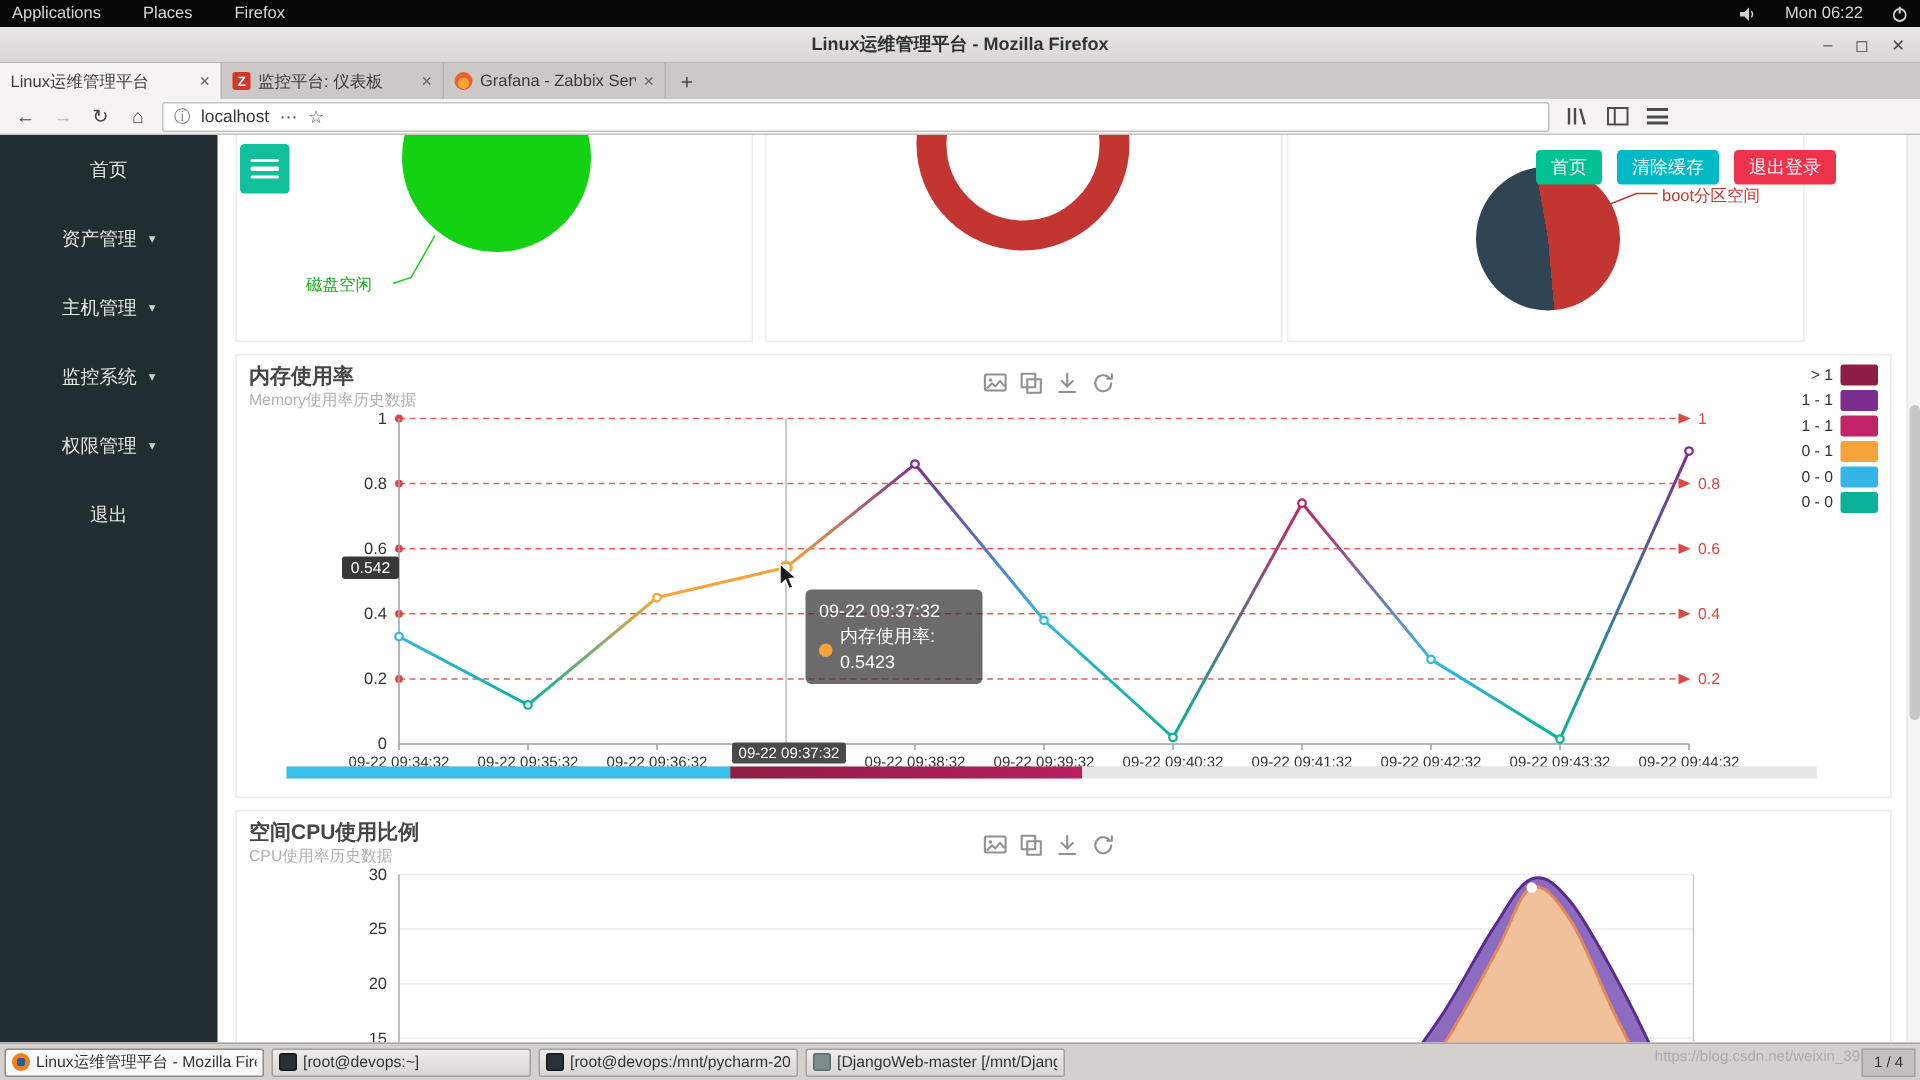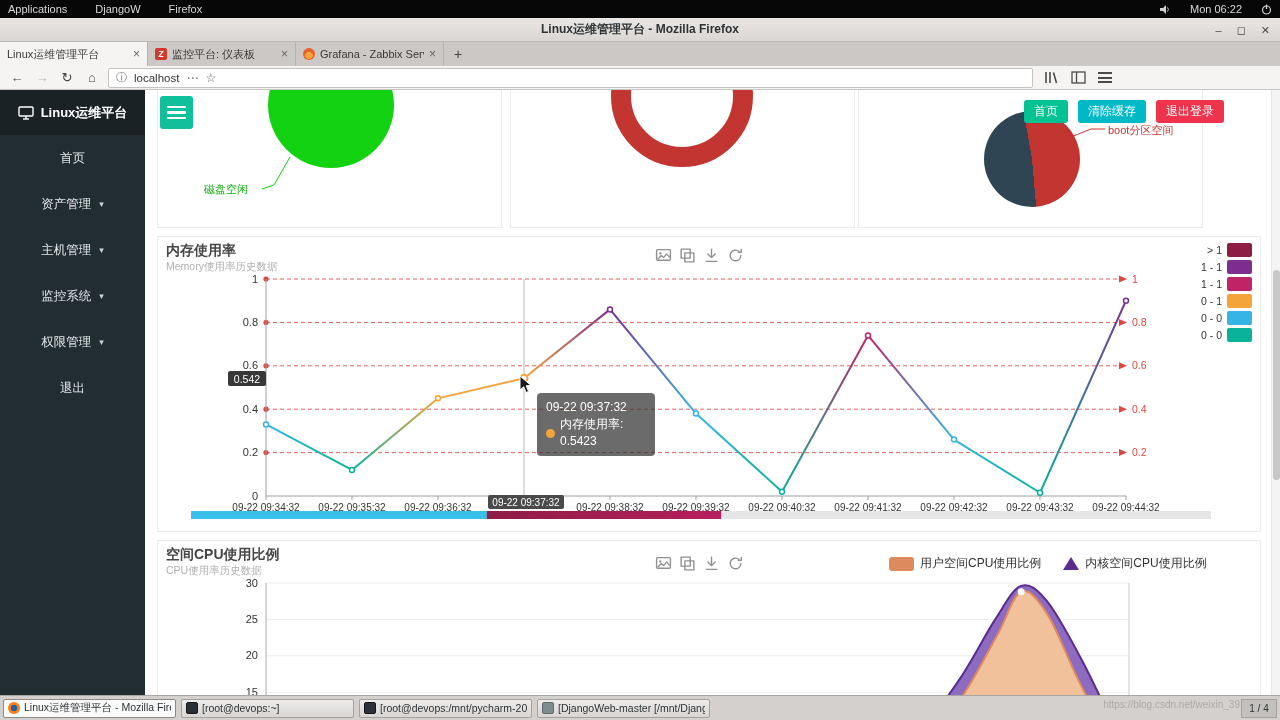--- a/index.html
+++ b/index.html
@@ -107,21 +107,21 @@
   .watermark{position:absolute;right:40px;top:699px;font-size:10px;color:rgba(150,150,150,.65);z-index:96;
     pointer-events:none}
   text{font-family:"Liberation Sans","DejaVu Sans",sans-serif}
 </style>
 </head>
 <body>
 
 <div class="gnome-bar">
   <div id="gb-left" style="display:flex">
       <span class="gb-item">Applications</span>
-      <span class="gb-item">DjangoW</span>
+      <span class="gb-item">Places</span>
       <span class="gb-item">Firefox</span>
     </div>
   <div class="gb-right">
     <svg width="12" height="11" viewBox="0 0 12 11">
       <polygon points="1,4 4,4 7,1 7,10 4,7 1,7" fill="#cfcfcf"></polygon>
       <path d="M8.5,3.5 a3,3 0 0 1 0,4" stroke="#cfcfcf" fill="none" stroke-width="1"></path>
     </svg>
     <span>Mon 06:22</span>
     <svg width="11" height="11" viewBox="0 0 11 11">
       <circle cx="5.5" cy="6" r="4" stroke="#cfcfcf" fill="none" stroke-width="1.2"></circle>
@@ -178,28 +178,20 @@
       <rect x="1" y="1" width="13" height="11" fill="none" stroke="#4a4a4a" stroke-width="1.3"></rect>
       <line x1="5.5" y1="1" x2="5.5" y2="12" stroke="#4a4a4a" stroke-width="1.3"></line>
     </svg>
     <div class="burger"></div>
   </div>
 </div>
 
 <div id="page">
 
   <div class="sidebar">
-    <div class="brand">
-      <svg width="16" height="14" viewBox="0 0 16 14">
-        <rect x="1" y="1" width="14" height="9" rx="1" fill="none" stroke="#fff" stroke-width="1.4"></rect>
-        <line x1="5" y1="13" x2="11" y2="13" stroke="#fff" stroke-width="1.4"></line>
-        <line x1="8" y1="10" x2="8" y2="13" stroke="#fff" stroke-width="1.4"></line>
-      </svg>
-      <span>Linux运维平台</span>
-    </div>
     <div id="side-menu">
         <div class="side-item">
           <span>首页</span>
         </div>
         <div class="side-item">
           <span>资产管理</span>
           <span class="side-caret">▾</span>
         </div>
         <div class="side-item">
           <span>主机管理</span>
@@ -454,30 +446,20 @@
           <rect x="2" y="2" width="8.5" height="8.5" stroke="#909090" fill="none" stroke-width="1.3" stroke-linecap="round" stroke-linejoin="round"></rect>
           <rect x="5.5" y="5.5" width="8.5" height="8.5" stroke="#909090" fill="none" stroke-width="1.3" stroke-linecap="round" stroke-linejoin="round"></rect>
         </svg>
         <svg width="17" height="17" viewBox="0 0 16 16">
           <path d="M8,2 v7.5 M4.5,6.5 L8,10 L11.5,6.5 M3,13.5 h10" stroke="#909090" fill="none" stroke-width="1.3" stroke-linecap="round" stroke-linejoin="round"></path>
         </svg>
         <svg width="17" height="17" viewBox="0 0 16 16">
           <path d="M13,8 a5,5 0 1 1 -1.6,-3.7 M13.4,2.3 v2.8 h-2.8" stroke="#909090" fill="none" stroke-width="1.3" stroke-linecap="round" stroke-linejoin="round"></path>
         </svg>
       </div>
-    <div class="cpu-legend" id="cpu-legend">
-        <div class="cleg">
-          <span class="cleg-square" style="background: rgb(221, 138, 94);"></span>
-          <span>用户空间CPU使用比例</span>
-        </div>
-        <div class="cleg">
-          <span class="cleg-tri" style="border-bottom-color: rgb(91, 44, 141);"></span>
-          <span>内核空间CPU使用比例</span>
-        </div>
-      </div>
     <svg id="cpu-svg" class="chart-svg" width="1104" height="300" style="top:0">
         <g>
           <line x1="108" y1="42" x2="971" y2="42" stroke="#ececec"></line>
           <text x="100" y="45.5" fill="#333" font-size="11" text-anchor="end">30</text>
           <line x1="108" y1="78.4" x2="971" y2="78.4" stroke="#ececec"></line>
           <text x="100" y="81.9" fill="#333" font-size="11" text-anchor="end">25</text>
           <line x1="108" y1="114.8" x2="971" y2="114.8" stroke="#ececec"></line>
           <text x="100" y="118.3" fill="#333" font-size="11" text-anchor="end">20</text>
           <line x1="108" y1="151.2" x2="971" y2="151.2" stroke="#ececec"></line>
           <text x="100" y="154.7" fill="#333" font-size="11" text-anchor="end">15</text>

